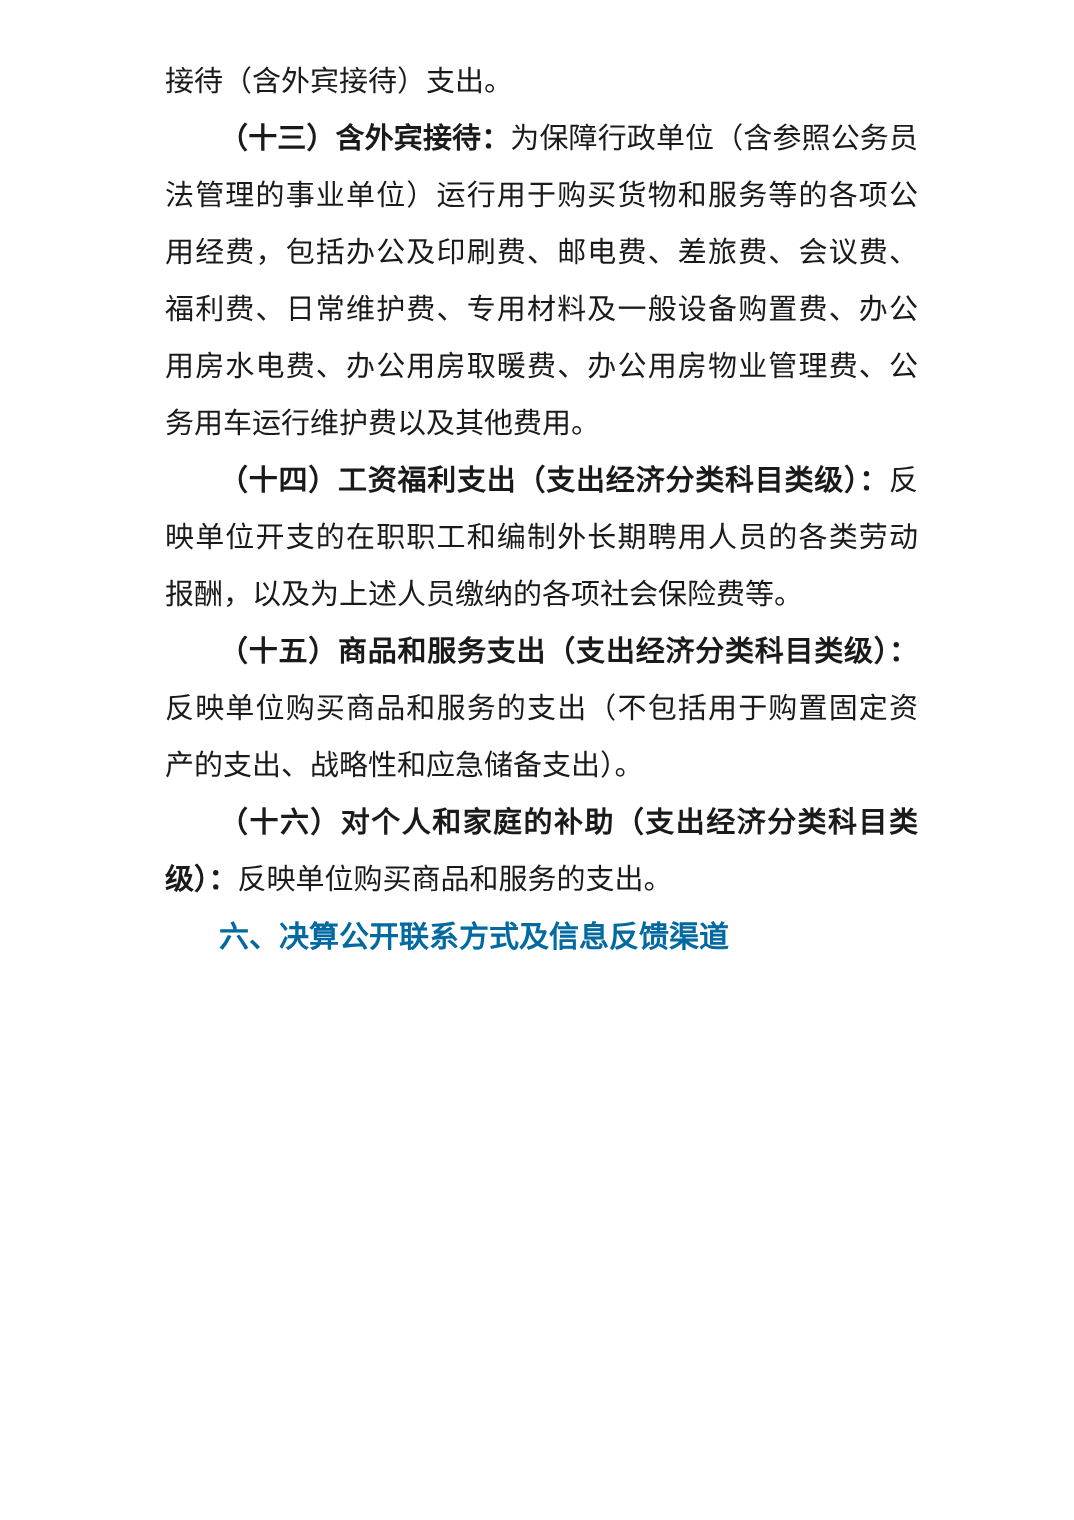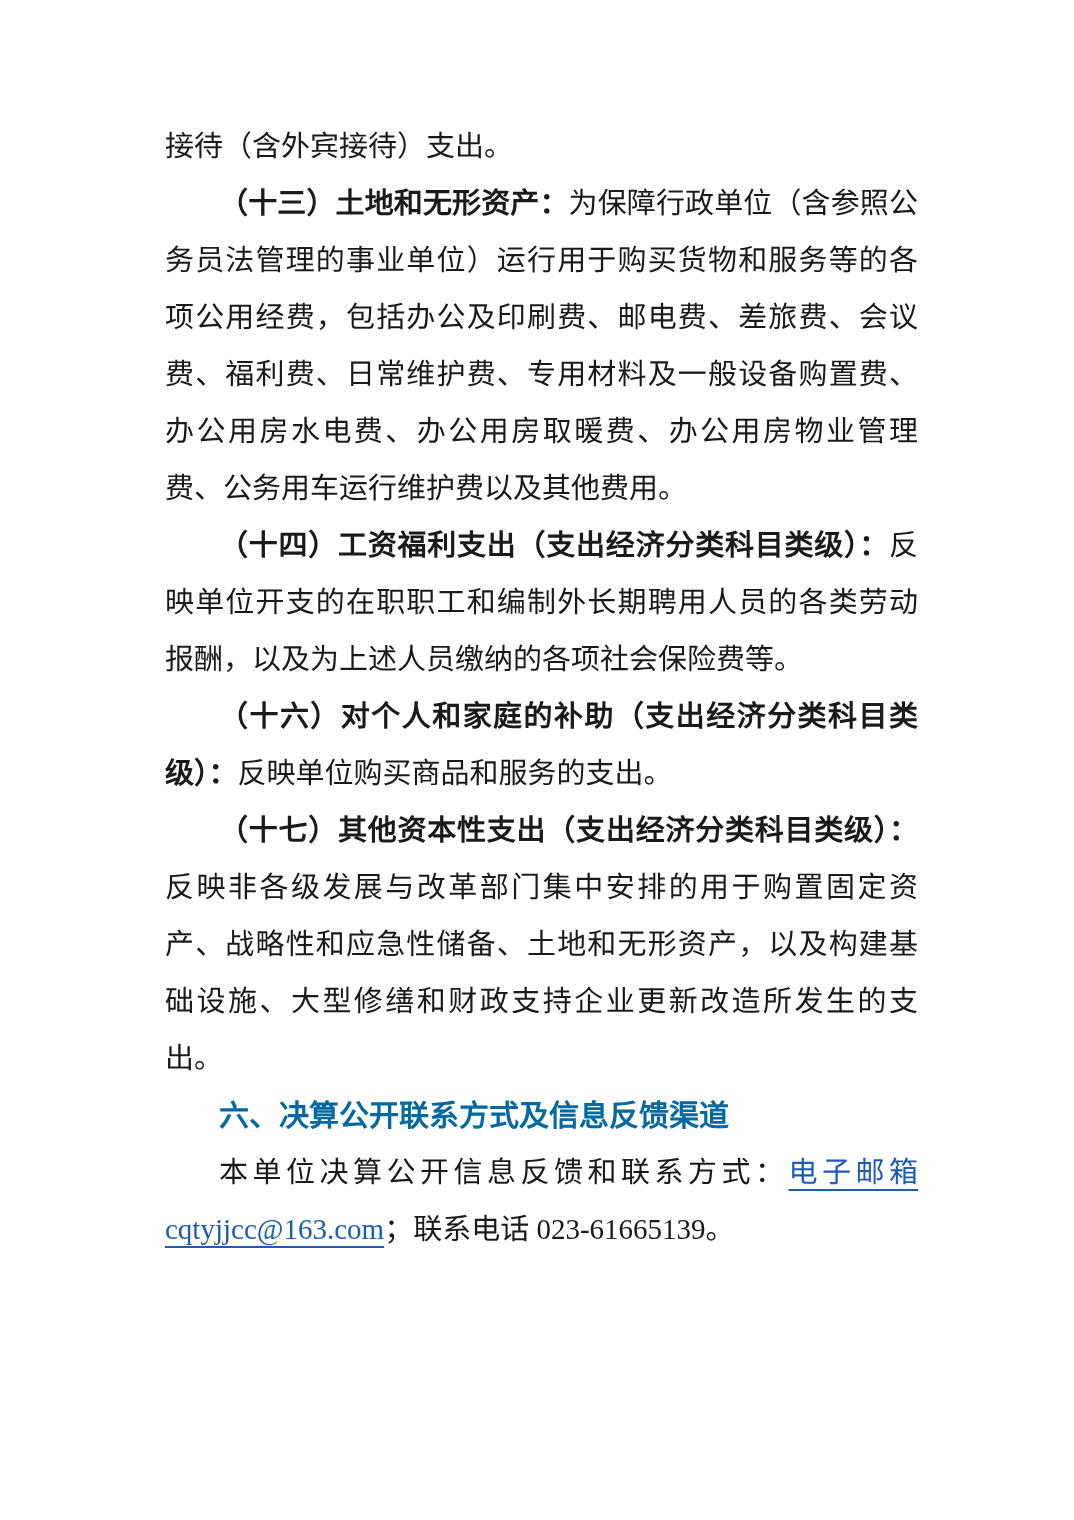--- a/index.html
+++ b/index.html
@@ -10,21 +10,21 @@
   body {
     width: 1074px;
     height: 1520px;
     overflow: hidden;
     font-family: "Liberation Serif", "DejaVu Serif", serif;
   }
   .page {
     box-sizing: border-box;
     width: 1074px;
     height: 1520px;
-    padding: 118px 156px 0 165px;
+    padding: 53px 156px 0 165px;
     background: #ffffff;
   }
   .para {
     margin: 0;
     font-size: 29px;
     line-height: 57px;
     color: #1a1a1a;
     text-align: justify;
     text-justify: inter-character;
   }
@@ -55,35 +55,32 @@
 </head>
 <body>
 
 <div class="page">
 
   <p class="para">
     <span>接待（含外宾接待）支出。</span>
   </p>
 
   <p class="para indent">
-    <span class="seg-bold">（十三）土地和无形资产：</span><span>为保障行政单位（含参照公务员法管理的事业单位）运行用于购买货物和服务等的各项公用经费，包括办公及印刷费、邮电费、差旅费、会议费、福利费、日常维护费、专用材料及一般设备购置费、办公用房水电费、办公用房取暖费、办公用房物业管理费、公务用车运行维护费以及其他费用。</span>
+    <span class="seg-bold">（十三）含外宾接待：</span><span>为保障行政单位（含参照公务员法管理的事业单位）运行用于购买货物和服务等的各项公用经费，包括办公及印刷费、邮电费、差旅费、会议费、福利费、日常维护费、专用材料及一般设备购置费、办公用房水电费、办公用房取暖费、办公用房物业管理费、公务用车运行维护费以及其他费用。</span>
   </p>
 
   <p class="para indent">
     <span class="seg-bold">（十四）工资福利支出（支出经济分类科目类级）：</span><span>反映单位开支的在职职工和编制外长期聘用人员的各类劳动报酬，以及为上述人员缴纳的各项社会保险费等。</span>
   </p>
 
+  <p class="para indent">
+    <span class="seg-bold">（十五）商品和服务支出（支出经济分类科目类级）：</span><span>反映单位购买商品和服务的支出（不包括用于购置固定资产的支出、战略性和应急储备支出）。</span>
+  </p>
 
   <p class="para indent">
     <span class="seg-bold">（十六）对个人和家庭的补助（支出经济分类科目类级）：</span><span>反映单位购买商品和服务的支出。</span>
   </p>
 
-  <p class="para indent">
-    <span class="seg-bold">（十七）其他资本性支出（支出经济分类科目类级）：</span><span>反映非各级发展与改革部门集中安排的用于购置固定资产、战略性和应急性储备、土地和无形资产，以及构建基础设施、大型修缮和财政支持企业更新改造所发生的支出。</span>
-  </p>
 
   <h2 class="section-heading">六、决算公开联系方式及信息反馈渠道</h2>
 
-  <p class="para indent">
-    <span>本单位决算公开信息反馈和联系方式：</span><a class="email-link">电子邮箱cqtyjjcc@163.com</a><span>；联系电话 023-61665139。</span>
-  </p>
 
 </div>
 
 </body></html>

